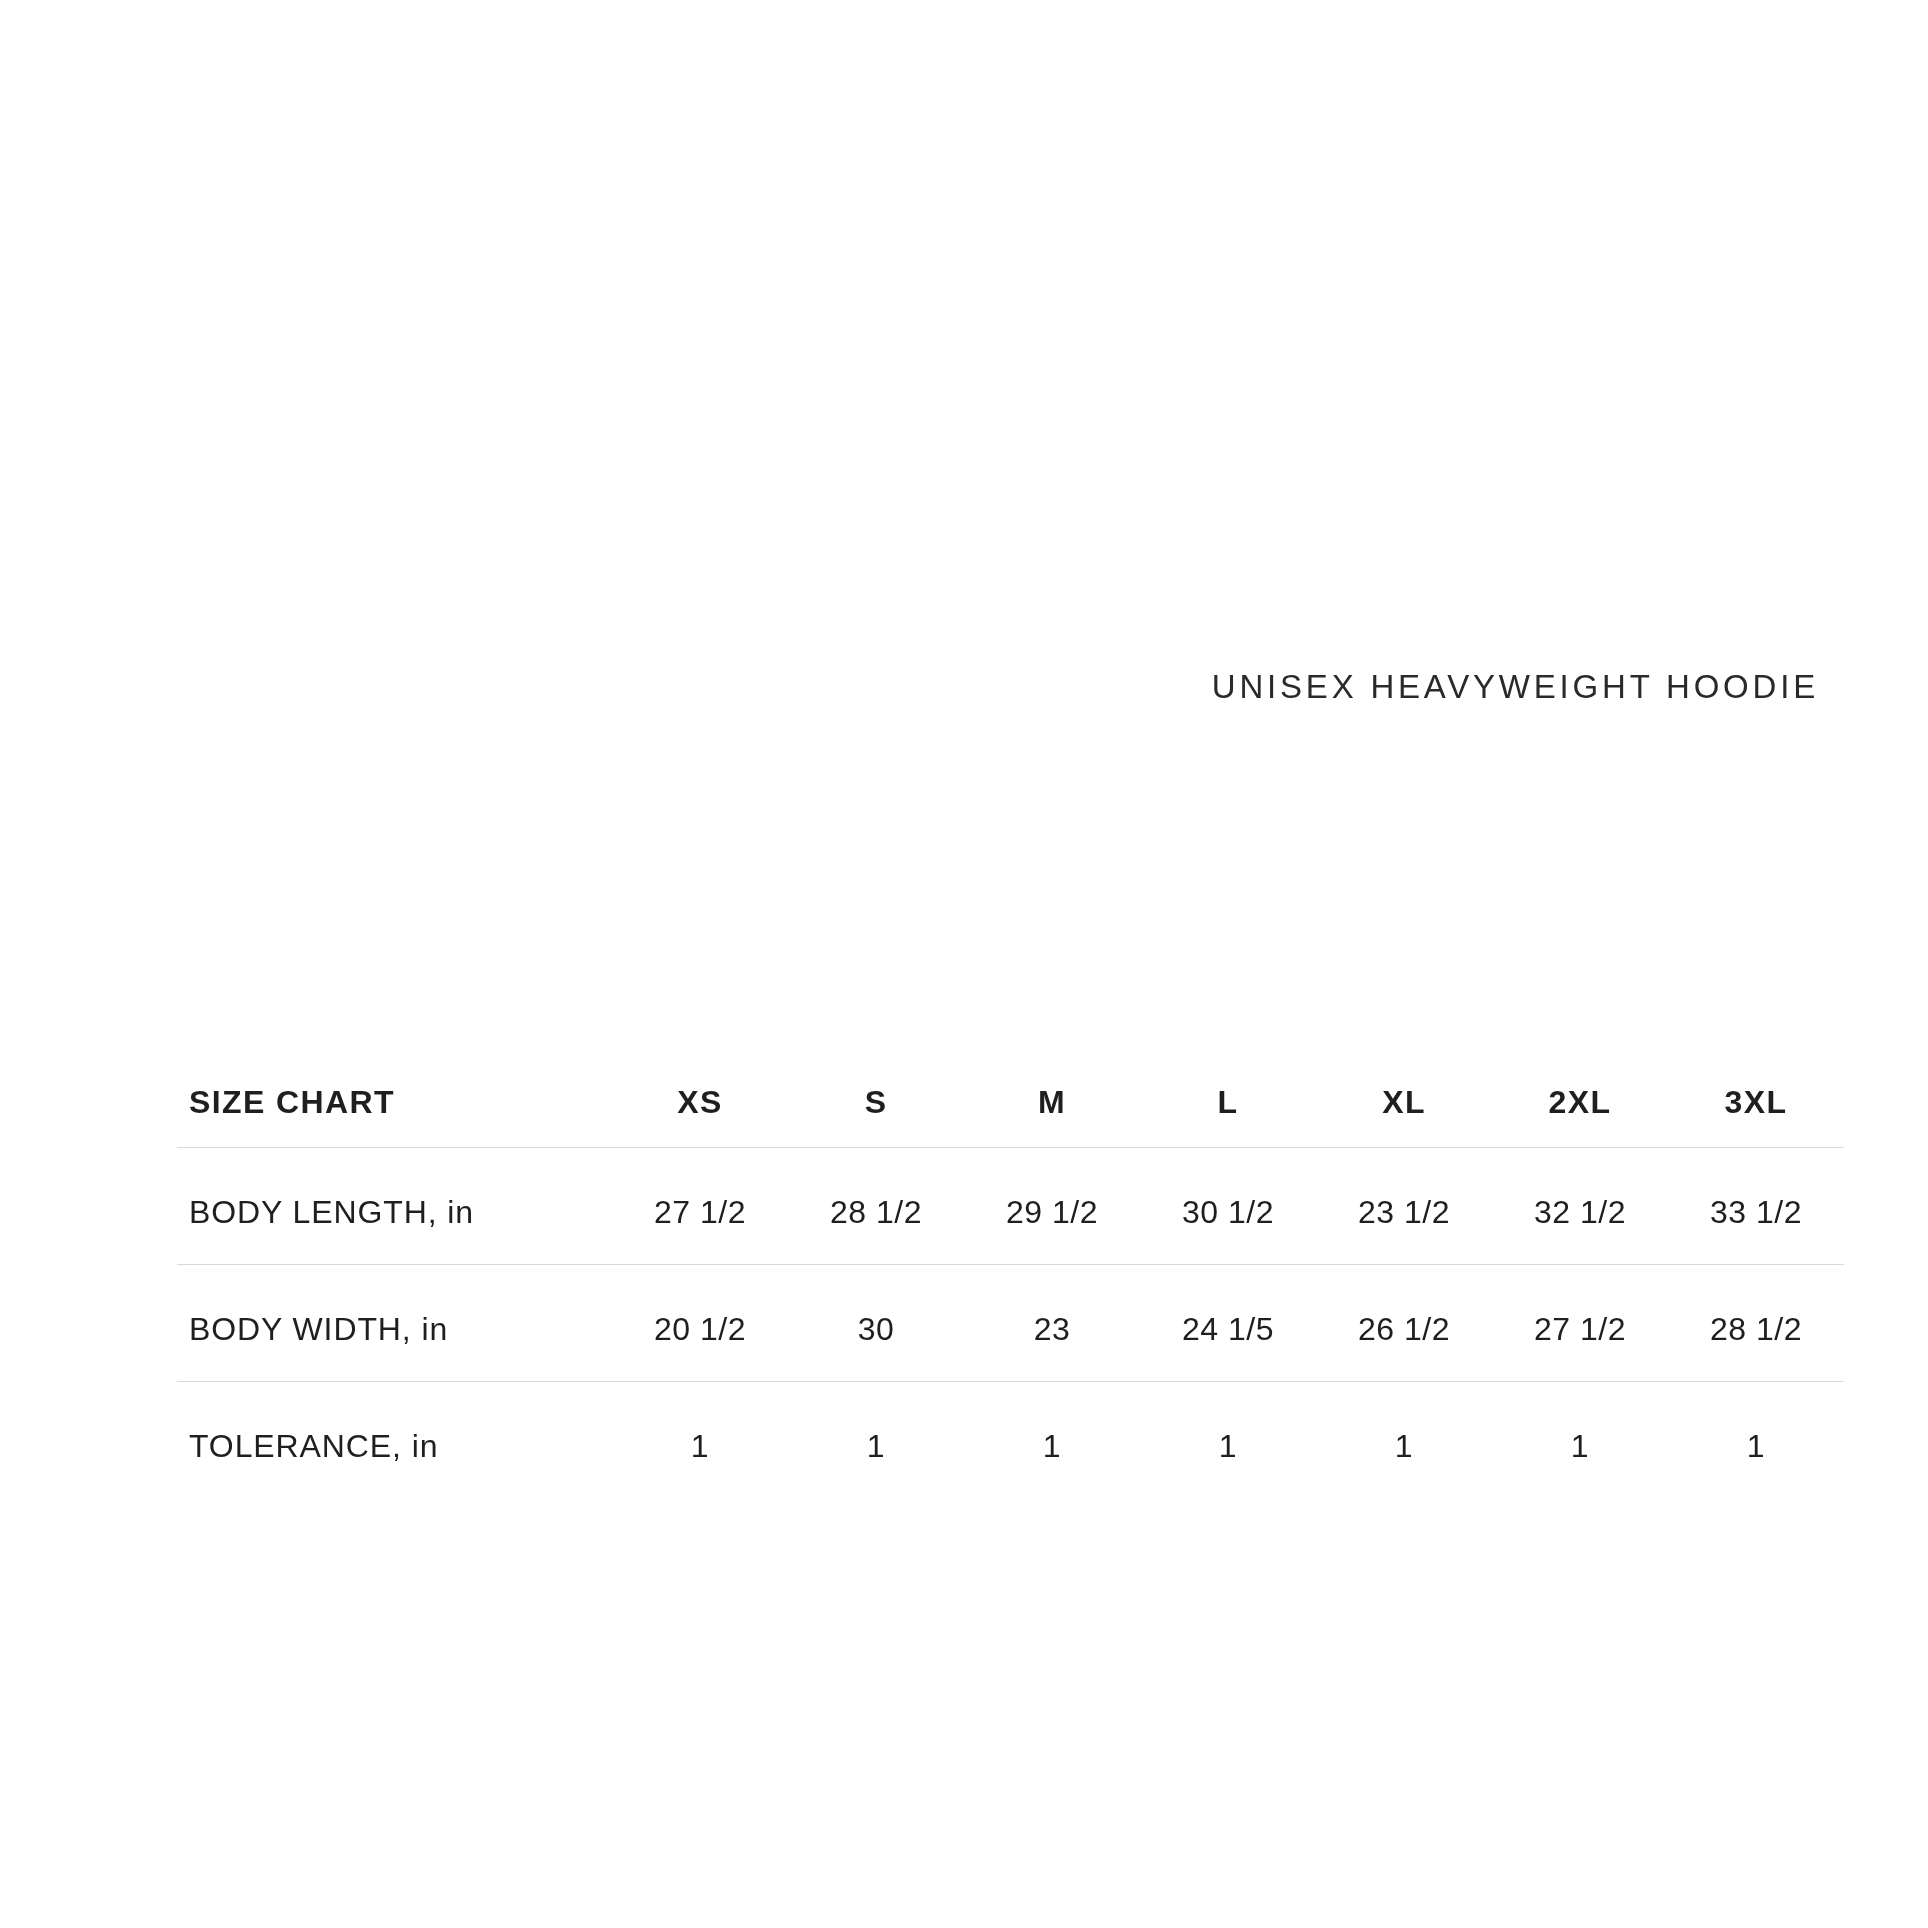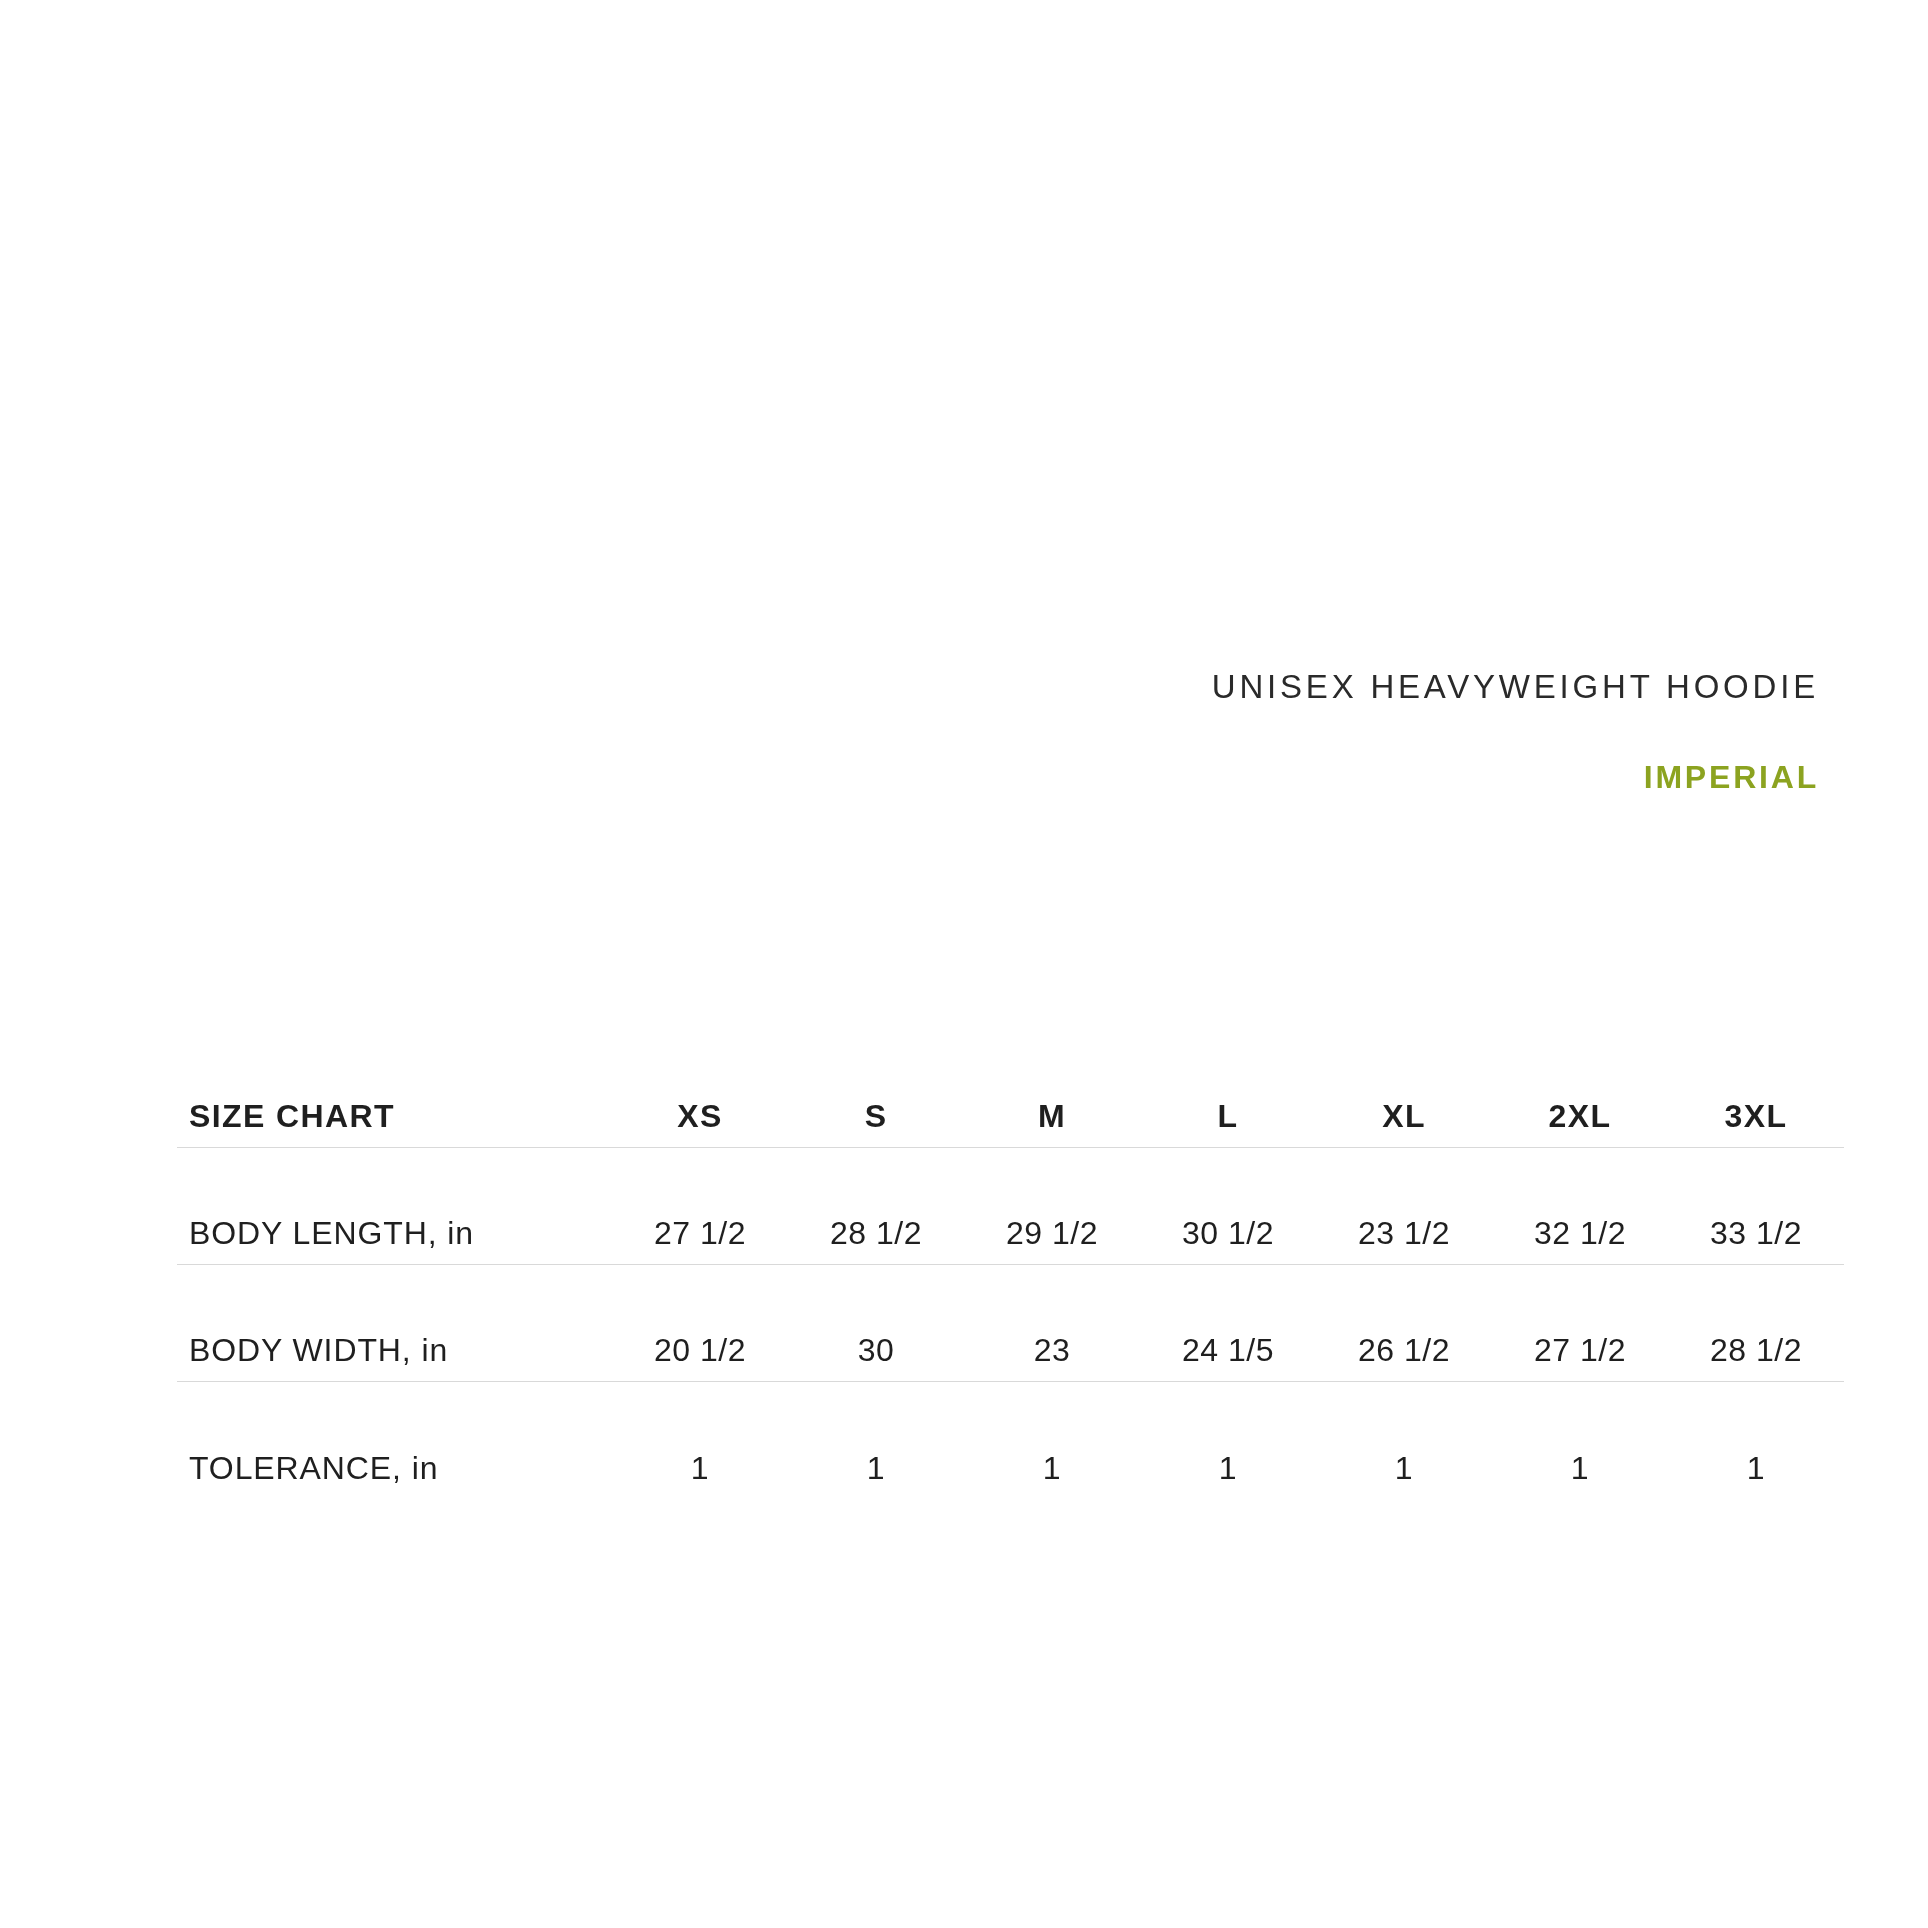--- a/index.html
+++ b/index.html
@@ -44,21 +44,21 @@
 
   
   .size-table{
     position:absolute;
     left:117px;
     top:998px;
     width:1691px;
   }
   .t-row{
     display:flex;
-    align-items:flex-end;
+    align-items:center;
     height:105px;
   }
   .t-row.header{
     height:90px;
     font-weight:700;
   }
   .t-row.bordered{
     border-bottom:0.9px solid var(--divider);
   }
   .cell{
@@ -77,21 +77,20 @@
   }
   .t-row.header .cell{letter-spacing:1.4px;}
 </style>
 </head>
 <body>
 
 <div class="page">
 
   <div class="title-block">
     <div class="product-title">UNISEX HEAVYWEIGHT HOODIE</div>
-    <div class="unit-label">IMPERIAL</div>
   </div>
 
   <div class="size-table">
 
     <div class="t-row header bordered">
       <div class="cell label">SIZE CHART</div>
       <div class="cell value">XS</div>
       <div class="cell value">S</div>
       <div class="cell value">M</div>
       <div class="cell value">L</div>

